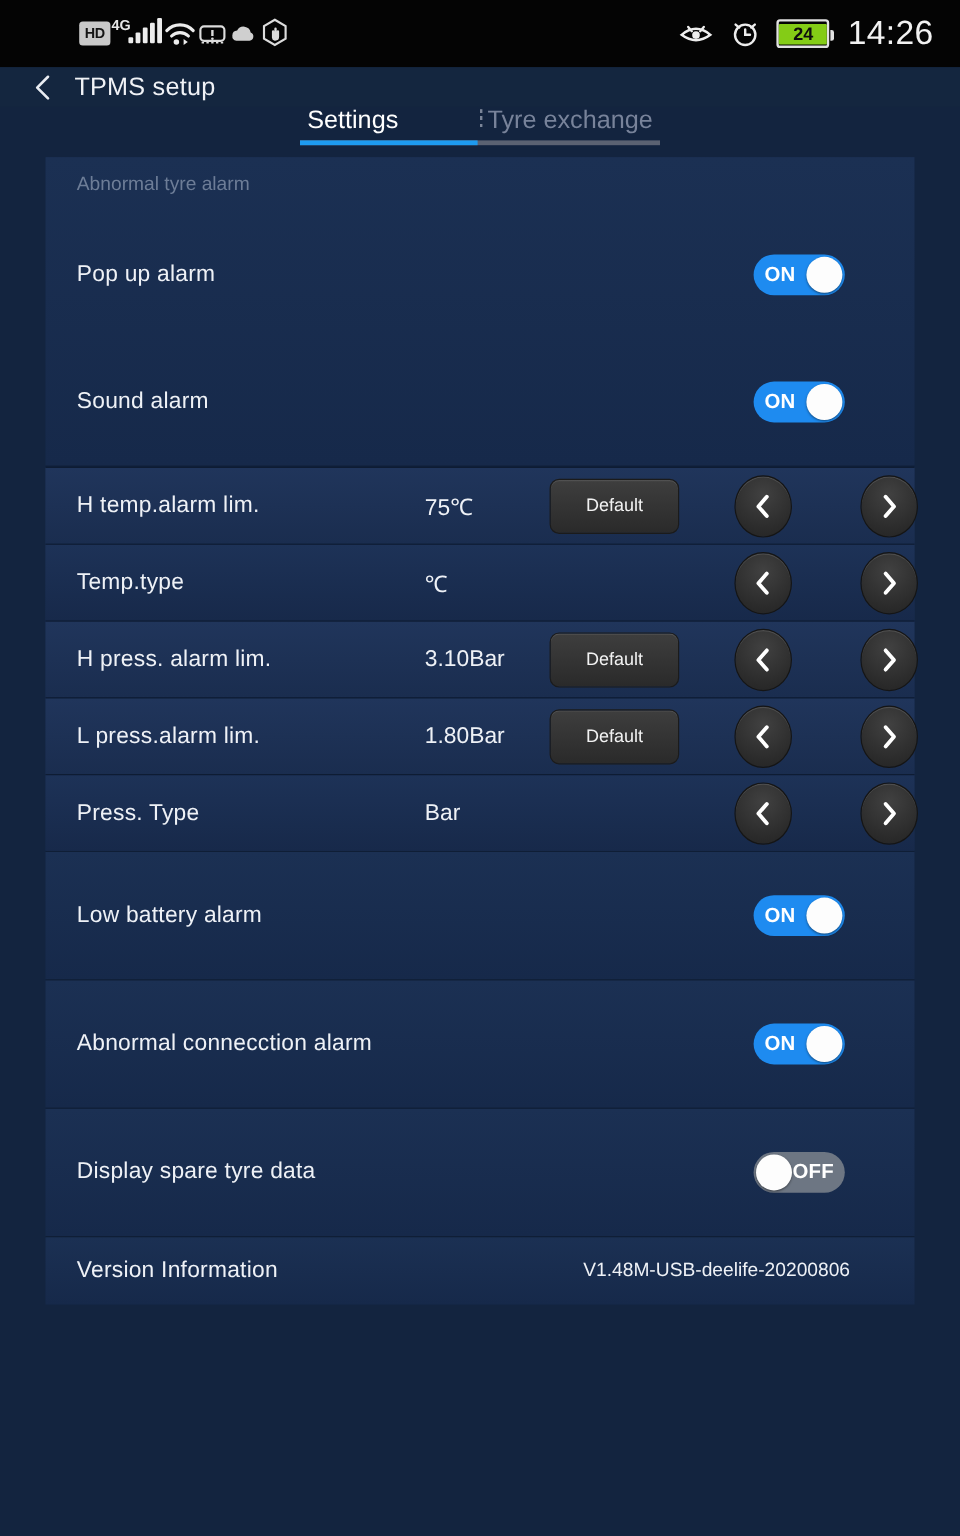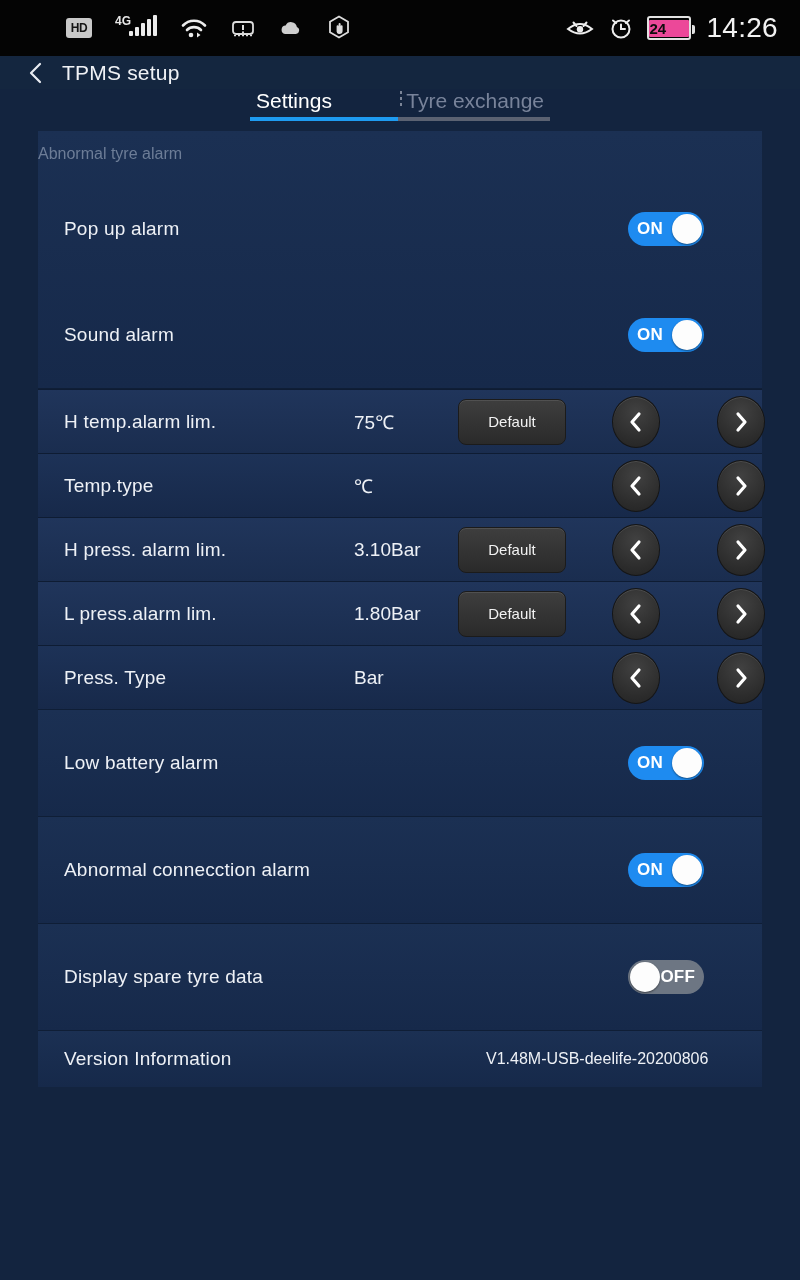--- a/index.html
+++ b/index.html
@@ -23,21 +23,21 @@
   
   .statusbar {
     position: absolute;
     top: 0; left: 0;
     width: 800px; height: 56px;
     background: #040404;
     display: flex;
     align-items: center;
     padding: 0 22px 0 66px;
   }
-  .sb-left { display: flex; align-items: center; gap: 23px; }
+  .sb-left { display: flex; align-items: center; gap: 1px; }
   .sb-right { margin-left: auto; display: flex; align-items: center; gap: 13px; }
 
   .hd-badge {
     display: inline-flex; align-items: center; justify-content: center;
     width: 26px; height: 20px;
     border-radius: 3px;
     background: #c9c9c9;
     color: #151515;
     font-size: 12px; font-weight: bold;
     letter-spacing: -0.3px;
@@ -70,22 +70,22 @@
     display: flex; align-items: center; justify-content: center;
   }
   .batt:after {
     content: "";
     position: absolute; right: -6px; top: 7px;
     width: 3px; height: 9px; background: #e2e2e2;
     border-radius: 0 2px 2px 0;
   }
   .batt span {
     font-size: 15px; color: #0d0d0d; font-weight: bold;
-    background: #ec4899;
-    width: 46px; height: 17px; line-height: 17px; 
+    background: #84cc16;
+    width: 46px; height: 17px; line-height: 17px; text-align: center;
     border-radius: 1px;
   }
 
   
   .titlebar {
     position: absolute;
     top: 56px; left: 0;
     width: 800px; height: 33px;
     display: flex; align-items: center;
     padding-left: 26px;
@@ -138,20 +138,21 @@
     width: 724px;
     background: #16294a;
   }
 
   .section { background: linear-gradient(180deg,#1b3053 0%,#16294a 100%); }
   .section + .section { border-top: 1px solid #0f1e36; }
 
   .sec-header {
     height: 45px;
     display: flex; align-items: center;
+    padding-left: 26px;
     color: #6d7d97;
     font-size: 16px;
   }
 
   .row {
     position: relative;
     display: flex; align-items: center;
     padding: 0 24px 0 26px;
   }
   .row-toggle { height: 106px; }

